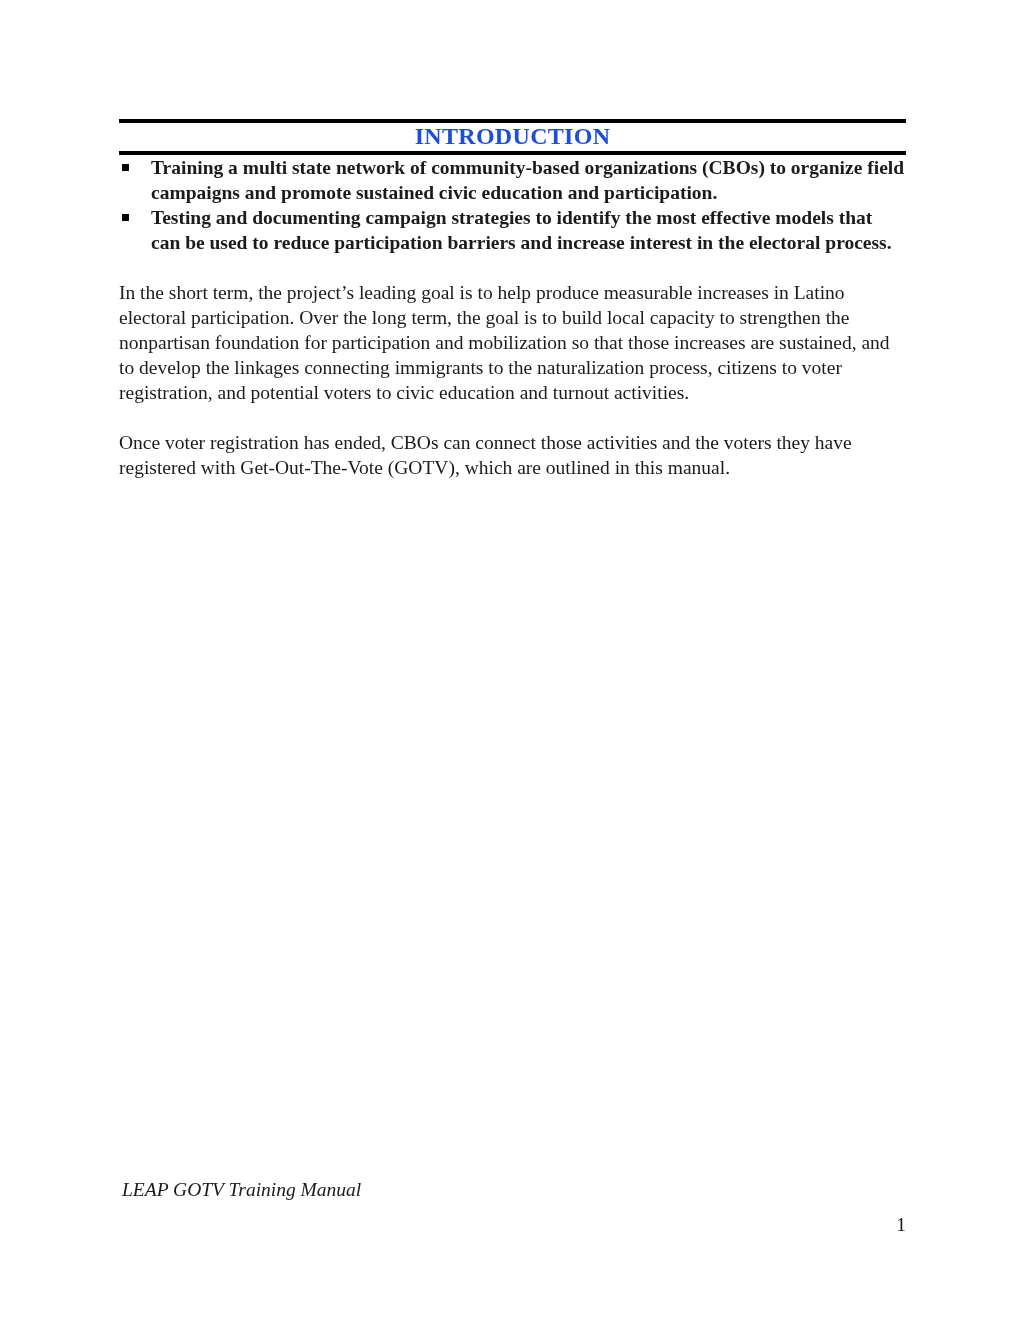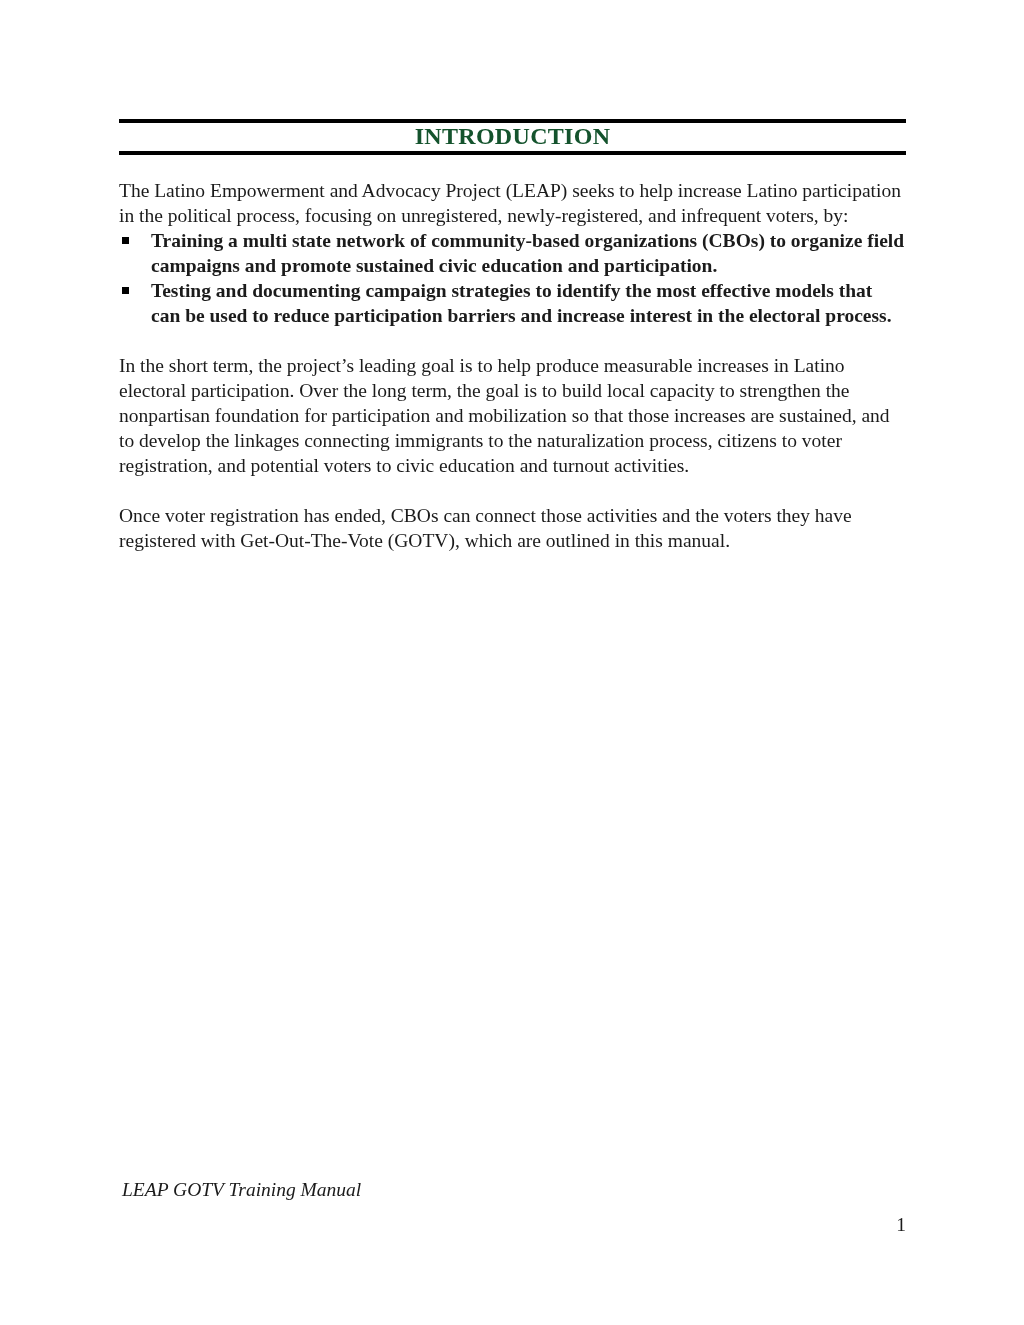--- a/index.html
+++ b/index.html
@@ -31,21 +31,21 @@
     background: #000000;
   }
   .page-title {
     margin: 0;
     padding: 1px 0 2px 0;
     text-align: center;
     font-size: 24px;
     line-height: 25px;
     font-weight: bold;
     letter-spacing: 0.3px;
-    color: #14532d;
+    color: #1d4ed8;
   }
   .para {
     margin: 0;
     font-size: 19.5px;
     line-height: 25px;
   }
   .lead {
     margin-top: 23px;
   }
   .bullets {
@@ -97,21 +97,20 @@
 
 <div class="page">
   <div class="content">
 
     <div class="title-block">
       <div class="rule"></div>
       <h1 class="page-title">INTRODUCTION</h1>
       <div class="rule"></div>
     </div>
 
-    <p class="para lead">The Latino Empowerment and Advocacy Project (LEAP) seeks to help increase Latino participation in the political process, focusing on unregistered, newly-registered, and infrequent voters, by:</p>
 
     <ul class="bullets">
       <li>
         <span class="bullet-square"></span>
         <span class="li-text">Training a multi state network of community-based organizations (CBOs) to organize field campaigns and promote sustained civic education and participation.</span>
       </li>
       <li>
         <span class="bullet-square"></span>
         <span class="li-text">Testing and documenting campaign strategies to identify the most effective models that can be used to reduce participation barriers and increase interest in the electoral process.</span>
       </li>

